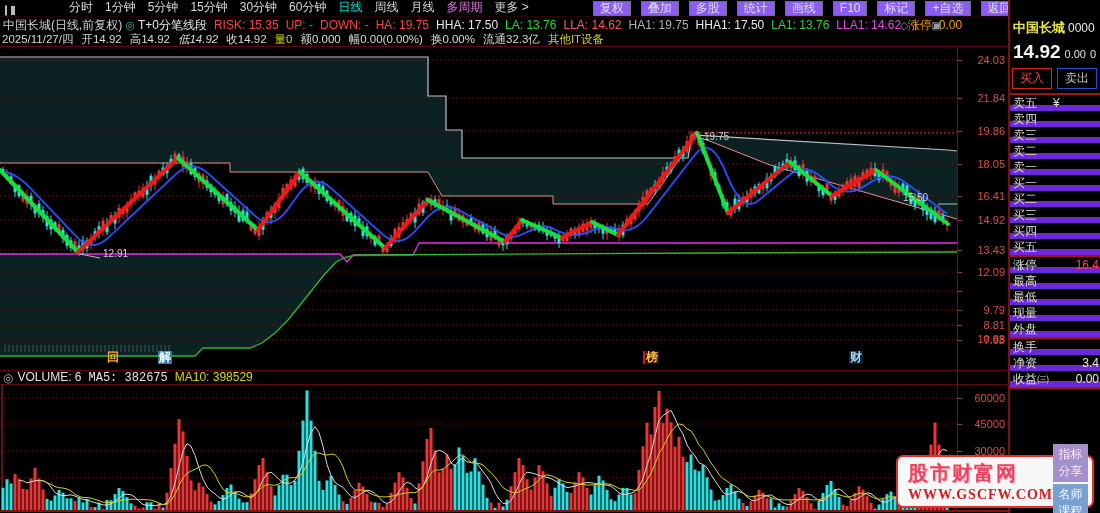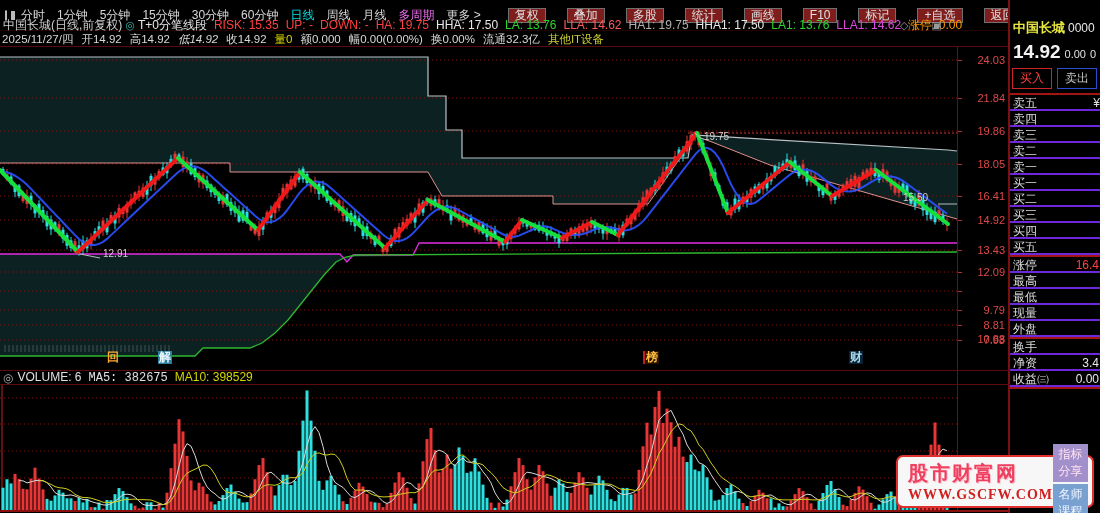--- a/index.html
+++ b/index.html
@@ -1,29 +1,29 @@
 <!DOCTYPE html>
 <html><head>
 <meta charset="utf-8">
 <style>
   html,body{margin:0;padding:0;background:#222;}
   .app{position:relative;width:1100px;height:513px;background:#000;overflow:hidden;
        font-family:"Liberation Sans",sans-serif;-webkit-font-smoothing:none;}
   .app *{box-sizing:border-box;}
   
-  .row1{position:absolute;top:0;left:0;width:1008px;height:31px;display:flex;align-items:center;
-        border-bottom:1px solid #250000;}
+  .row1{position:absolute;top:0;left:0;width:1008px;height:17px;display:flex;align-items:flex-end;
+        border-bottom:1px solid #250000;gap:48px;}
   .winicon{width:13px;height:11px;border:1px solid #bbb;border-radius:2px;margin:0 8px 0 5px;position:relative;}
   .winicon:after{content:"";position:absolute;left:5px;top:0;bottom:0;width:4px;background:#bbb;}
   .period{color:#d8d8d8;font-size:12px;padding:0 6px;cursor:default;white-space:nowrap;}
   .period.active{color:#00e0e0;}
   .period.magenta{color:#ee6fee;}
   .tb-right{margin-left:auto;display:flex;align-items:center;padding-right:2px;}
-  .tbtn{color:#e0e0e0;font-size:12px;border:1px solid #6f6f6f;background:#7f1d1d;
-        padding:0px 6px;margin-left:21px;line-height:13px;white-space:nowrap;}
+  .tbtn{color:#e0e0e0;font-size:12px;border:1px solid #6f6f6f;background:#8b5cf6;
+        padding:0px 6px;margin-left:10px;line-height:13px;white-space:nowrap;}
   .row2{position:absolute;top:17px;left:0;width:1008px;height:16px;display:flex;align-items:center;
         font-size:12px;white-space:nowrap;overflow:hidden;}
   .row2 .title{color:#cfcfcf;margin-left:3px;}
   .dotico{color:#2fbfae;margin:0 3px;font-size:11px;}
   .ind{color:#e8e8e8;margin-right:7px;}
   .f1{margin-right:7px;}
   .row2icons{position:absolute;top:19px;left:900px;color:#9a9a9a;font-size:11px;letter-spacing:10px;}
   .row3{position:absolute;top:33px;left:0;width:1008px;height:13px;display:flex;align-items:center;
         font-size:11.5px;white-space:nowrap;overflow:hidden;}
   .f2{margin-right:6px;margin-left:2px;}
@@ -50,22 +50,22 @@
   .p-name{margin:19px 0 0 3px;white-space:nowrap;}
   .p-name .nm{color:#e8e840;font-size:13px;font-weight:bold;}
   .p-name .cd{color:#e8e8e8;font-size:12px;margin-left:3px;}
   .p-price{margin:4px 0 0 3px;white-space:nowrap;}
   .p-price .pr{color:#f2f2f2;font-size:19px;font-weight:bold;}
   .p-price .ch{color:#e0e0e0;font-size:11px;margin-left:4px;}
   .p-btns{display:flex;margin:5px 0 4px 2px;}
   .pbtn{font-size:12px;padding:1px 7px;margin-right:5px;white-space:nowrap;}
   .pbtn.buy{border:1px solid #cc2626;color:#ff4040;}
   .pbtn.sell{border:1px solid #2a4ecc;color:#c8c8c8;}
-  .prow{height:16px;line-height:16px;padding-left:3px;border-bottom:2px solid #6d28d9;
-        display:flex;white-space:nowrap;justify-content:space-between;}
+  .prow{height:16px;line-height:16px;padding-left:3px;border-bottom:6px solid #6d28d9;
+        display:flex;white-space:nowrap;}
   .prow .lb{color:#dcdcdc;}
   .prow .yen{margin-left:16px;color:#dcdcdc;}
   .prow .val{margin-left:auto;padding-right:1px;}
   .psep{height:2px;background:#a31414;}
 </style>
 </head>
 <body>
 
 <div class="app">
 
@@ -918,20 +918,28 @@
         <rect x="925.5" y="81.74166666666667" width="3" height="44.258333333333326" fill="#e83535"></rect>
         <rect x="929.5" y="59.6125" width="3" height="66.3875" fill="#e83535"></rect>
         <rect x="933.5" y="37.483333333333334" width="3" height="88.51666666666667" fill="#e83535"></rect>
         <rect x="937.5" y="59.6125" width="3" height="66.3875" fill="#e83535"></rect>
         <rect x="941.5" y="81.74166666666667" width="3" height="44.258333333333326" fill="#e83535"></rect>
         <rect x="945.5" y="90.6875" width="3" height="35.3125" fill="#2de0e0"></rect>
         <polyline points="19,95.63125 23,95.843125 27,97.86770833333333 31,96.87895833333333 35,95.63125 39,95.560625 43,95.67833333333333 47,97.58880902135692 51,102.0190797051341 55,107.57491303846744 59,109.83491303846745 63,110.49407970513411 67,110.37277068377718 71,109.9076067198872 75,111.01637474677096 79,112.63665875660841 83,114.59447696666976 87,114.71475078139515 91,116.46254948211634 95,117.7005229689329 99,118.63350427898978 103,119.88933155795743 107,120.1114799027962 111,118.75378281552115 115,116.14808296848747 119,113.24169264859316 123,109.72200549289748 127,109.16770833333334 131,109.77979166666667 135,112.08122288764532 139,116.16889637508392 143,119.44770285698897 147,120.44514080487401 151,120.22702942600182 155,120.78011145603064 159,119.70929053696358 163,119.72088614261362 167,117.80532319472857 171,110.98447624026744 175,98.03058798925997 179,81.24186042088843 183,66.01583333333333 187,58.670833333333334 191,61.11916666666666 195,70.44166666666666 199,83.15416666666667 203,94.17166666666667 207,101.79916666666666 211,106.03666666666666 215,108.85589665328277 219,112.51308034689934 223,114.23162201356601 227,113.03099701356601 231,109.61745534689935 235,107.05718369361657 239,106.578125 243,108.05788408397245 247,110.87803718103845 251,112.64366218103845 255,110.17178718103845 259,103.46241218103845 263,94.567028097066 267,88.56875 271,87.15625 275,90.405 279,94.40708333333333 283,97.75 287,98.26791666666666 291,98.0325 295,95.11333333333333 299,88.23916666666666 303,77.41 307,60.55416666666666 311,47.653333333333336 315,41.626666666666665 319,47.653333333333336 323,61.49583333333332 327,79.48166666666665 331,90.49916666666667 335,97.37333333333333 339,100.10416666666666 343,102.37854059674822 347,107.10271672480093 351,111.52855005813427 355,112.5643833914676 359,110.21021672480093 363,107.27667612805271 367,105.28333333333333 371,106.03666666666666 375,108.46659164901563 379,112.47922578499735 383,116.59816523038418 387,118.43441523038419 391,116.69233189705085 395,112.7086569147019 399,106.57727277872017 403,100.62208333333334 407,97.51458333333333 411,98.55041666666666 415,102.75339913741638 419,104.98985747074971 423,101.76464913741637 427,92.04194080408305 431,78.03464913741638 435,67.35770833333333 439,65.14479166666666 443,66.62791666666666 447,69.71187499999999 451,77.83375 455,80.68229166666666 459,75.715 463,73.1725 467,76.845 471,77.41 475,76.18583333333333 479,80.98833333333333 483,86.73249999999999 487,91.72333333333333 491,97.95274833294803 495,107.86797148869707 499,114.08118957298265 503,118.45139539573051 507,118.80514626575274 511,115.54198126613804 515,108.40467477705566 519,99.50770669277009 523,91.22958420335556 527,87.15625 531,87.81541666666666 535,88.85125 539,90.26375 543,91.48791666666666 547,92.33541666666667 551,93.55958333333334 555,95.63125 559,98.45625 563,100.90458333333333 567,102.59958333333333 571,102.03458333333333 575,100.99875 579,99.58625 583,98.36208333333333 587,97.51458333333333 591,97.84416666666667 595,98.36208333333333 599,99.06833333333333 603,99.68041666666667 607,100.10416666666666 611,101.04583333333333 615,104.2475 619,108.01416666666667 623,109.52083333333333 627,109.14416666666666 631,108.2025 635,106.64875 639,101.705 643,93.37125 647,80.32916666666667 651,68.32291666666666 655,51.04333333333334 659,35.27041666666666 663,30.609166666666667 667,27.784166666666664 671,25.335833333333326 675,33.292916666666656 679,42.47416666666666 683,49.20708333333333 687,59.894999999999996 691,66.34541666666667 695,70.9125 699,77.78666666666666 703,79.48166666666665 707,82.54208333333332 711,89.5575 715,95.76096452310594 719,101.45349844443557 723,107.45662344443556 727,109.59891511110223 731,108.58662344443557 735,106.7854505879963 739,106.578125 743,108.15608841636596 747,111.74241255698 751,115.06178755698001 755,115.83866255698001 759,114.07303755698 763,112.00069914061405 767,110.4625 771,109.91469265581566 775,112.31523209612905 779,115.02907044301082 783,117.74484489369476 787,119.36921989369476 791,119.75223557121244 795,117.09273779756572 799,114.02577445068394 803,111.00395833333333 807,109.16770833333334 811,109.77979166666667 815,112.77757002396307 819,115.3671533572964 823,115.74382002396307 827,113.29548669062973 831,108.82257002396307 835,104.78895833333334 839,103.98854166666666 843,106.3152963359482 847,110.52925466928154 851,114.2252963359482 855,115.0021713359482 859,112.85987966928154 863,109.85041666666666 867,107.87291666666667 871,108.53208333333333 875,111.6900027468655 879,115.33896108019883 883,117.29291941353216 887,116.89271108019884 891,114.6562527468655 895,112.27520833333334 899,111.75324864613722 903,111.54137364613723 907,111.23533197947056 911,110.88220697947057 915,110.62324864613723 919,110.27999557125575 923,108.39666223792241 927,103.21749557125575 931,94.17749557125575 935,79.58166223792242 939,68.46416666666667 943,64.03833333333333 947,65.82749999999999 " fill="none" stroke="#d8d8d8" stroke-width="1"></polyline>
         <polyline points="39,95.59593749999999 43,95.76072916666666 47,97.72825867734512 51,99.44901901923372 55,101.60308151923371 59,102.69776901923372 63,103.08620651923371 67,103.98078985256706 71,105.96334321251065 75,109.29564389261921 79,111.23578589753792 83,112.54427833590194 87,112.54376073258616 91,113.18507810100176 95,114.35844885785194 99,115.6350815177991 103,117.2419042623136 107,117.41311534209568 111,117.60816614881874 115,116.9243029687102 119,115.93759846379147 123,114.80566852542746 127,114.63959411806476 131,114.26678724109391 135,114.1146529280664 139,114.70529451183855 143,114.58485417494322 147,114.80642456910368 151,115.00341054633424 155,116.43066717183798 159,117.93909345602376 163,119.5842944998013 167,119.1252319998013 171,115.60575283313463 175,109.4053497226453 179,100.475575478926 183,92.86835973797348 187,88.23807826403095 191,86.05182145346706 195,84.23612732796332 199,82.19801354377753 203,80.09375 207,80.235 211,83.57791666666667 215,89.64878165997472 219,97.833623506783 223,104.20164434011633 227,107.41508184011633 231,107.827061006783 235,107.95654017344967 239,109.54560267344968 243,111.14475304876923 247,111.95451709730223 251,111.1305587639689 255,108.61448543732752 259,105.02026859051924 263,101.31245609051922 267,99.72339359051922 271,99.89995609051923 275,100.28839359051923 279,98.9347477571859 283,96.158514048533 287,93.41833333333332 291,92.594375 295,92.75916666666666 299,91.323125 303,87.58 307,79.41104166666666 311,72.84291666666667 315,68.37 319,67.94624999999999 323,69.45291666666667 327,70.01791666666666 331,69.07624999999999 335,69.5 339,73.87875 343,81.93718696504078 347,93.2921916957338 351,101.01385836240047 355,104.96885836240047 359,105.1571916957338 363,104.82760836240047 367,106.19302502906713 371,108.78260836240047 375,110.5154875202416 379,111.34472125489914 383,111.93742067921845 387,111.85887428185876 391,111.36449928185876 395,110.58762428185877 399,109.52824928185876 403,108.61012428185876 407,107.97449928185875 411,107.62137428185876 415,107.73102802605914 419,105.78356512473493 423,101.19336623537485 427,94.77826206870819 431,88.29253290204151 435,85.05555373537484 439,85.06732456870819 443,84.19628290204152 447,80.87690790204152 451,77.93419956870818 455,74.02 459,70.42989583333333 463,69.90020833333332 467,73.2784375 471,77.62187499999999 475,78.4340625 479,78.35166666666666 483,79.9525 487,84.28416666666666 491,87.68137416647401 495,92.0269024110152 499,97.53476145315798 503,102.59194769786527 507,105.26423979954303 511,106.74736479954304 515,108.13632313287637 519,106.79444813287637 523,104.84048979954304 527,102.98069813287637 531,101.67869896640235 535,98.62796238852783 539,94.88572834638504 543,91.3587504350111 547,89.74583333333334 551,90.6875 555,92.24125000000001 559,94.36 563,96.19624999999999 567,97.4675 571,97.79708333333333 575,98.315 579,99.02125 583,99.63333333333333 587,100.05708333333334 591,99.939375 595,99.68041666666667 599,99.32729166666667 603,99.02125 607,98.809375 611,99.445 615,101.30479166666666 619,103.54124999999999 623,104.600625 627,104.62416666666667 631,104.62416666666667 635,105.448125 639,104.85958333333333 643,101.44604166666667 647,94.73666666666666 651,88.26270833333334 655,78.84604166666666 659,68.48770833333333 663,61.99020833333333 667,54.05666666666666 671,46.829375 675,42.16812499999999 679,38.87229166666667 683,39.908125 687,43.83958333333332 691,45.840625 695,52.102708333333325 699,60.13041666666666 703,64.344375 707,71.21854166666667 711,77.95145833333333 715,83.33673226155298 719,89.62008255555111 723,93.46914505555111 727,96.07049922221778 731,99.07206172221778 735,101.27320755555111 739,104.01581172221779 743,107.80635593040077 747,110.67066383404112 751,111.82420550070779 755,111.31205657248815 759,110.32558127849 763,110.07839377849 767,111.10245627849 771,112.48824010639783 775,114.07694732655453 779,114.55105399999542 783,114.8727720171544 787,114.91585994684738 791,114.83346411351405 795,114.70398494684738 799,114.52742244684738 803,114.37440161351405 807,114.26846411351404 811,114.76601361893955 815,114.9351539107644 819,114.69646390399016 823,113.3738891786482 827,111.23159751198153 831,109.30118084531486 835,108.7832641786482 839,109.67784751198153 843,111.02955817995564 847,111.91237067995564 851,111.52393317995563 855,109.89556483464077 859,108.42421066797411 863,108.08285650130743 867,109.2010856679741 871,111.37868983464077 875,113.34608704140686 879,114.09942037474019 883,113.57166804009941 887,112.38281387343275 891,111.59416804009942 895,111.98260554009941 899,113.54610486316804 903,114.4171465298347 907,114.0640215298347 911,112.76922986316804 915,111.44922848973528 919,111.0166221086965 923,109.96901794202982 927,107.22641377536316 931,102.52985127536316 935,95.10245544202982 939,89.3720811189612 943,86.21749778562787 947,84.52249778562788 " fill="none" stroke="#cfcf20" stroke-width="1"></polyline>
       </svg>
   </div>
+  <div class="yaxis2" id="yaxis2">
+      <div class="ytick" style="top: 13px;"></div>
+      <div class="ylab" style="top: 7px;">60000</div>
+      <div class="ytick" style="top: 39px;"></div>
+      <div class="ylab" style="top: 33px;">45000</div>
+      <div class="ytick" style="top: 66px;"></div>
+      <div class="ylab" style="top: 60px;">30000</div>
+    </div>
   <div class="bottomline"></div>
 
   <div class="panel">
     <div class="p-name">
       <span class="nm">中国长城</span><span class="cd">0000</span>
     </div>
     <div class="p-price">
       <span class="pr">14.92</span><span class="ch">0.00</span><span class="ch">0</span>
     </div>
     <div class="p-btns">

